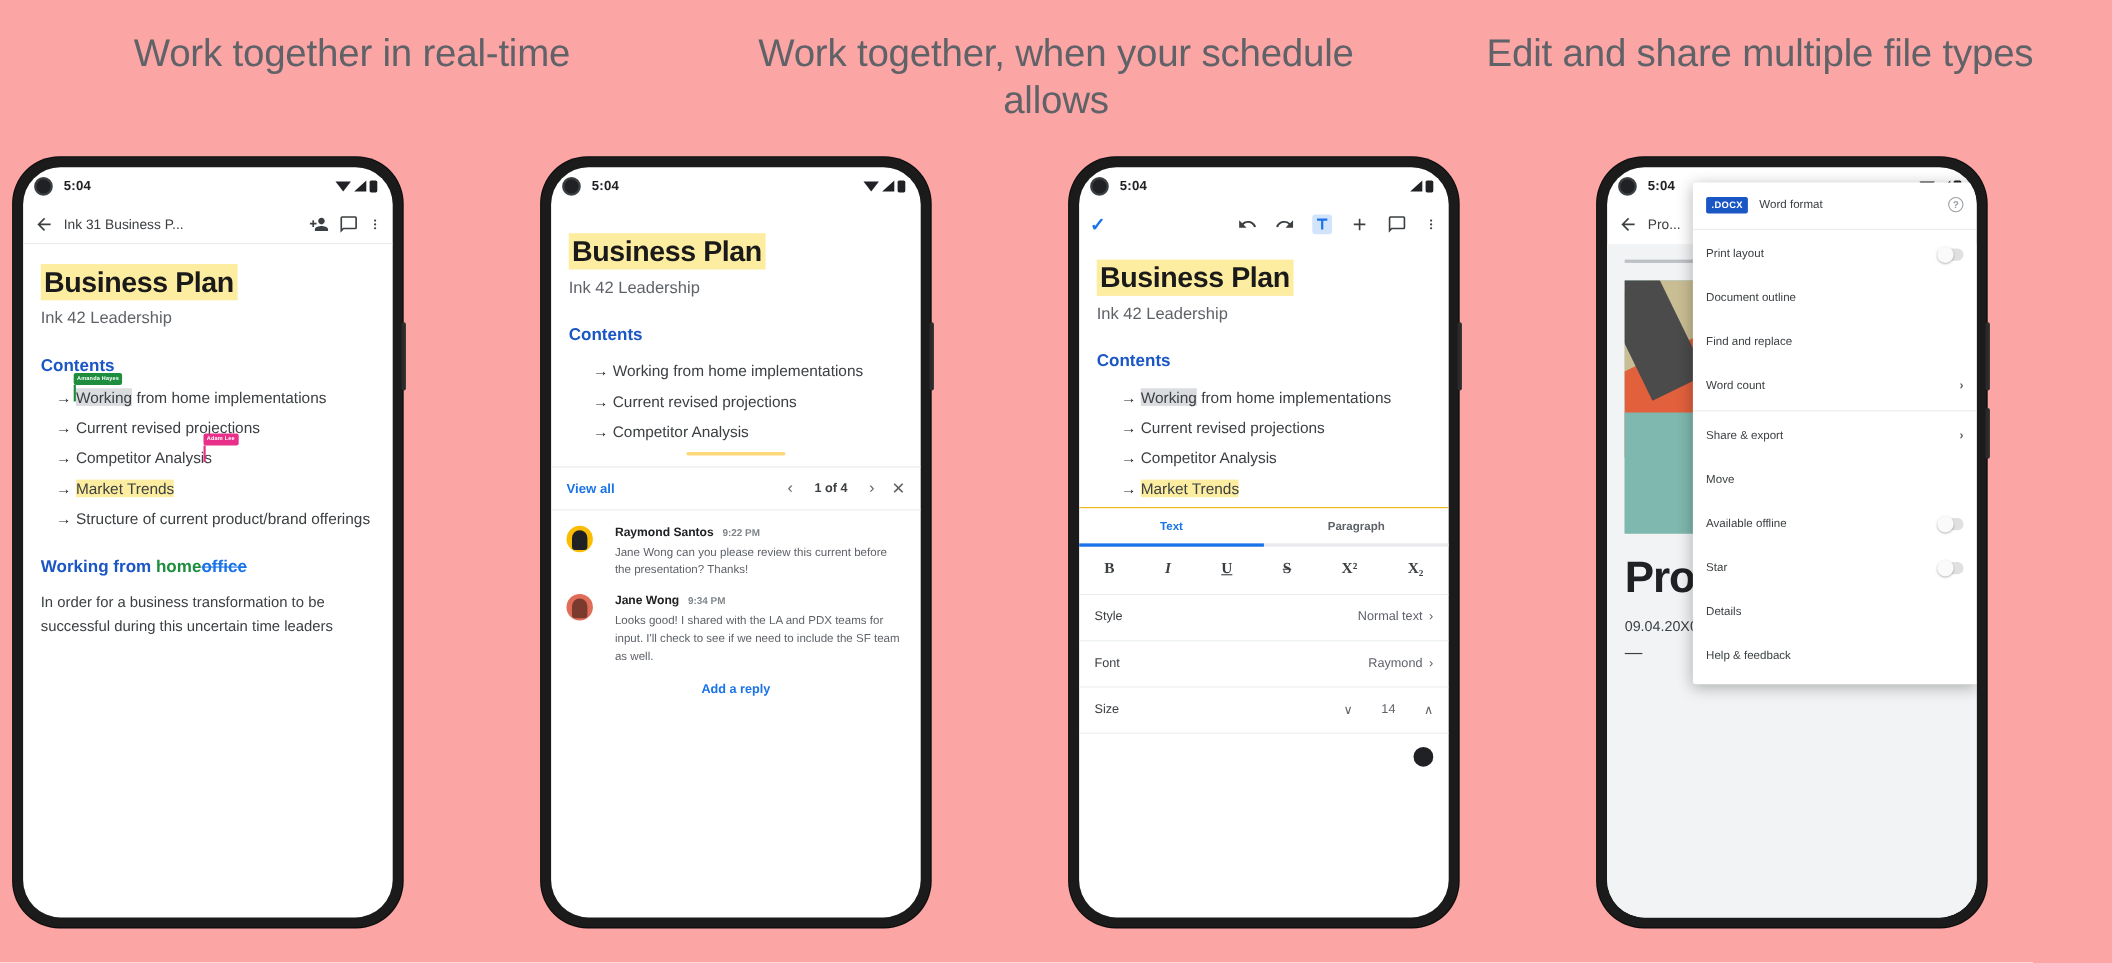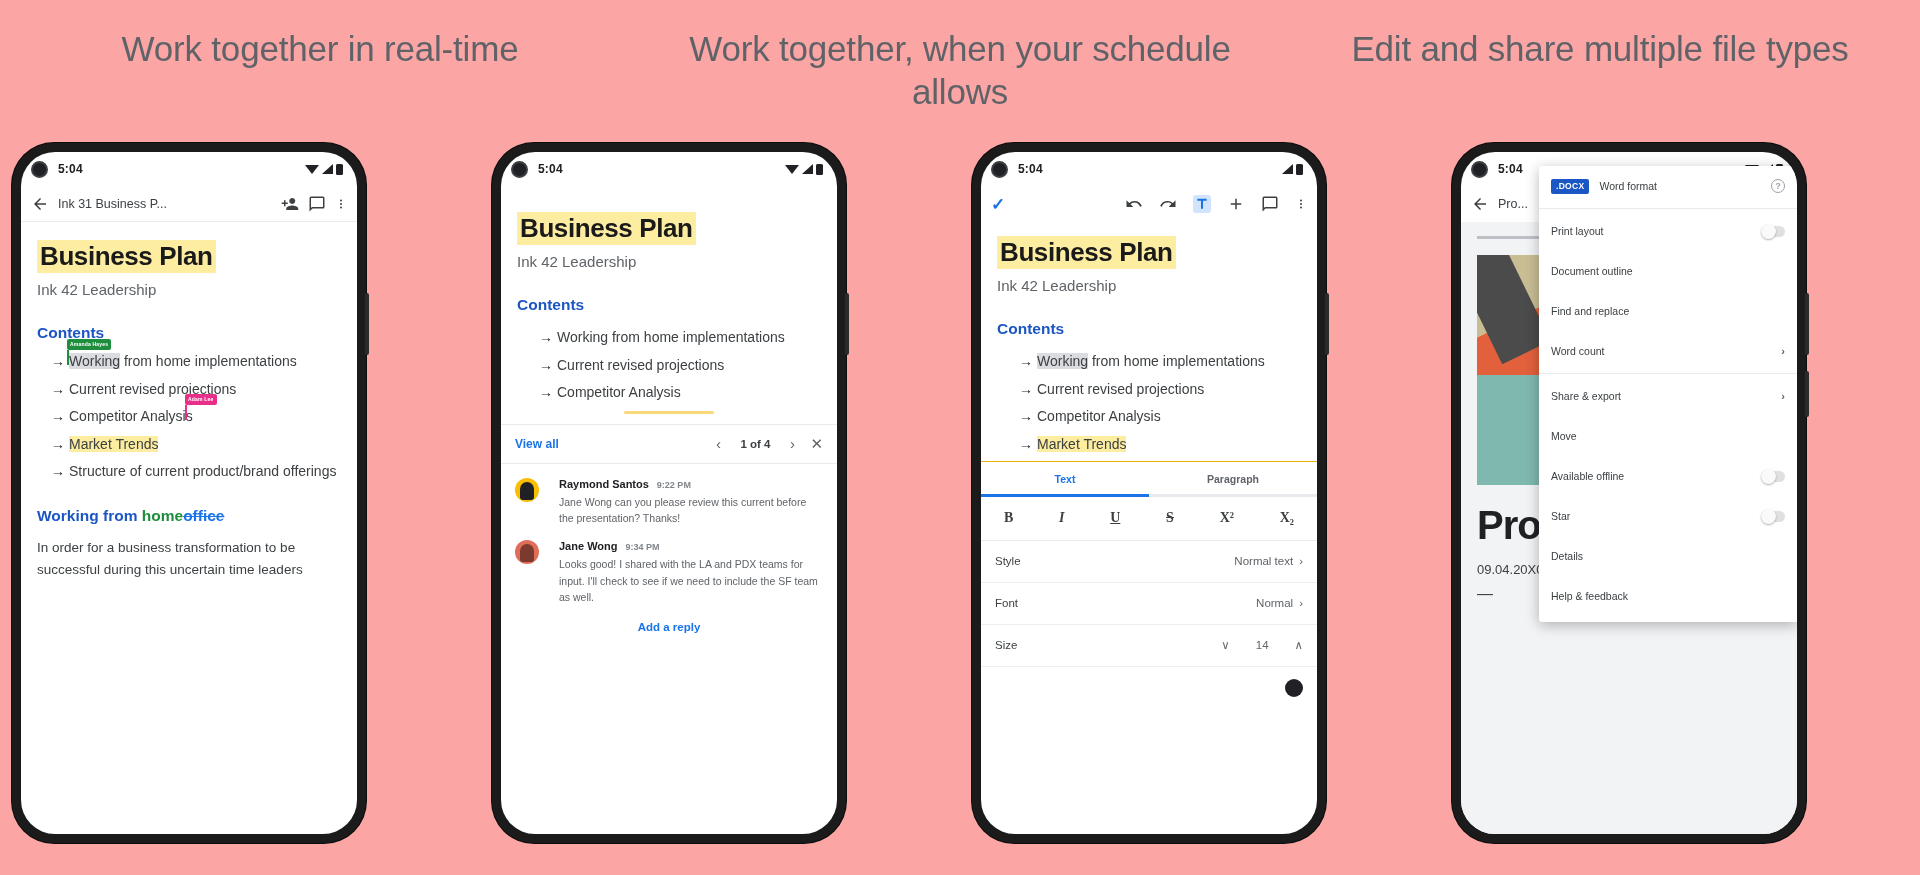--- a/index.html
+++ b/index.html
@@ -420,21 +420,21 @@
             </div>
             <div class="fmt-row">
               <div class="fmt-label">Style</div>
               <div class="fmt-val">
                 <span>Normal text</span><span class="chev">›</span>
               </div>
             </div>
             <div class="fmt-row">
               <div class="fmt-label">Font</div>
               <div class="fmt-val">
-                <span>Normal</span><span class="chev">›</span>
+                <span>Raymond</span><span class="chev">›</span>
               </div>
             </div>
             <div class="fmt-row">
               <div class="fmt-label">Size</div>
               <div class="size-ctrls">
                 <span>∨</span>
                 <span>14</span>
                 <span>∧</span>
               </div>
             </div>

